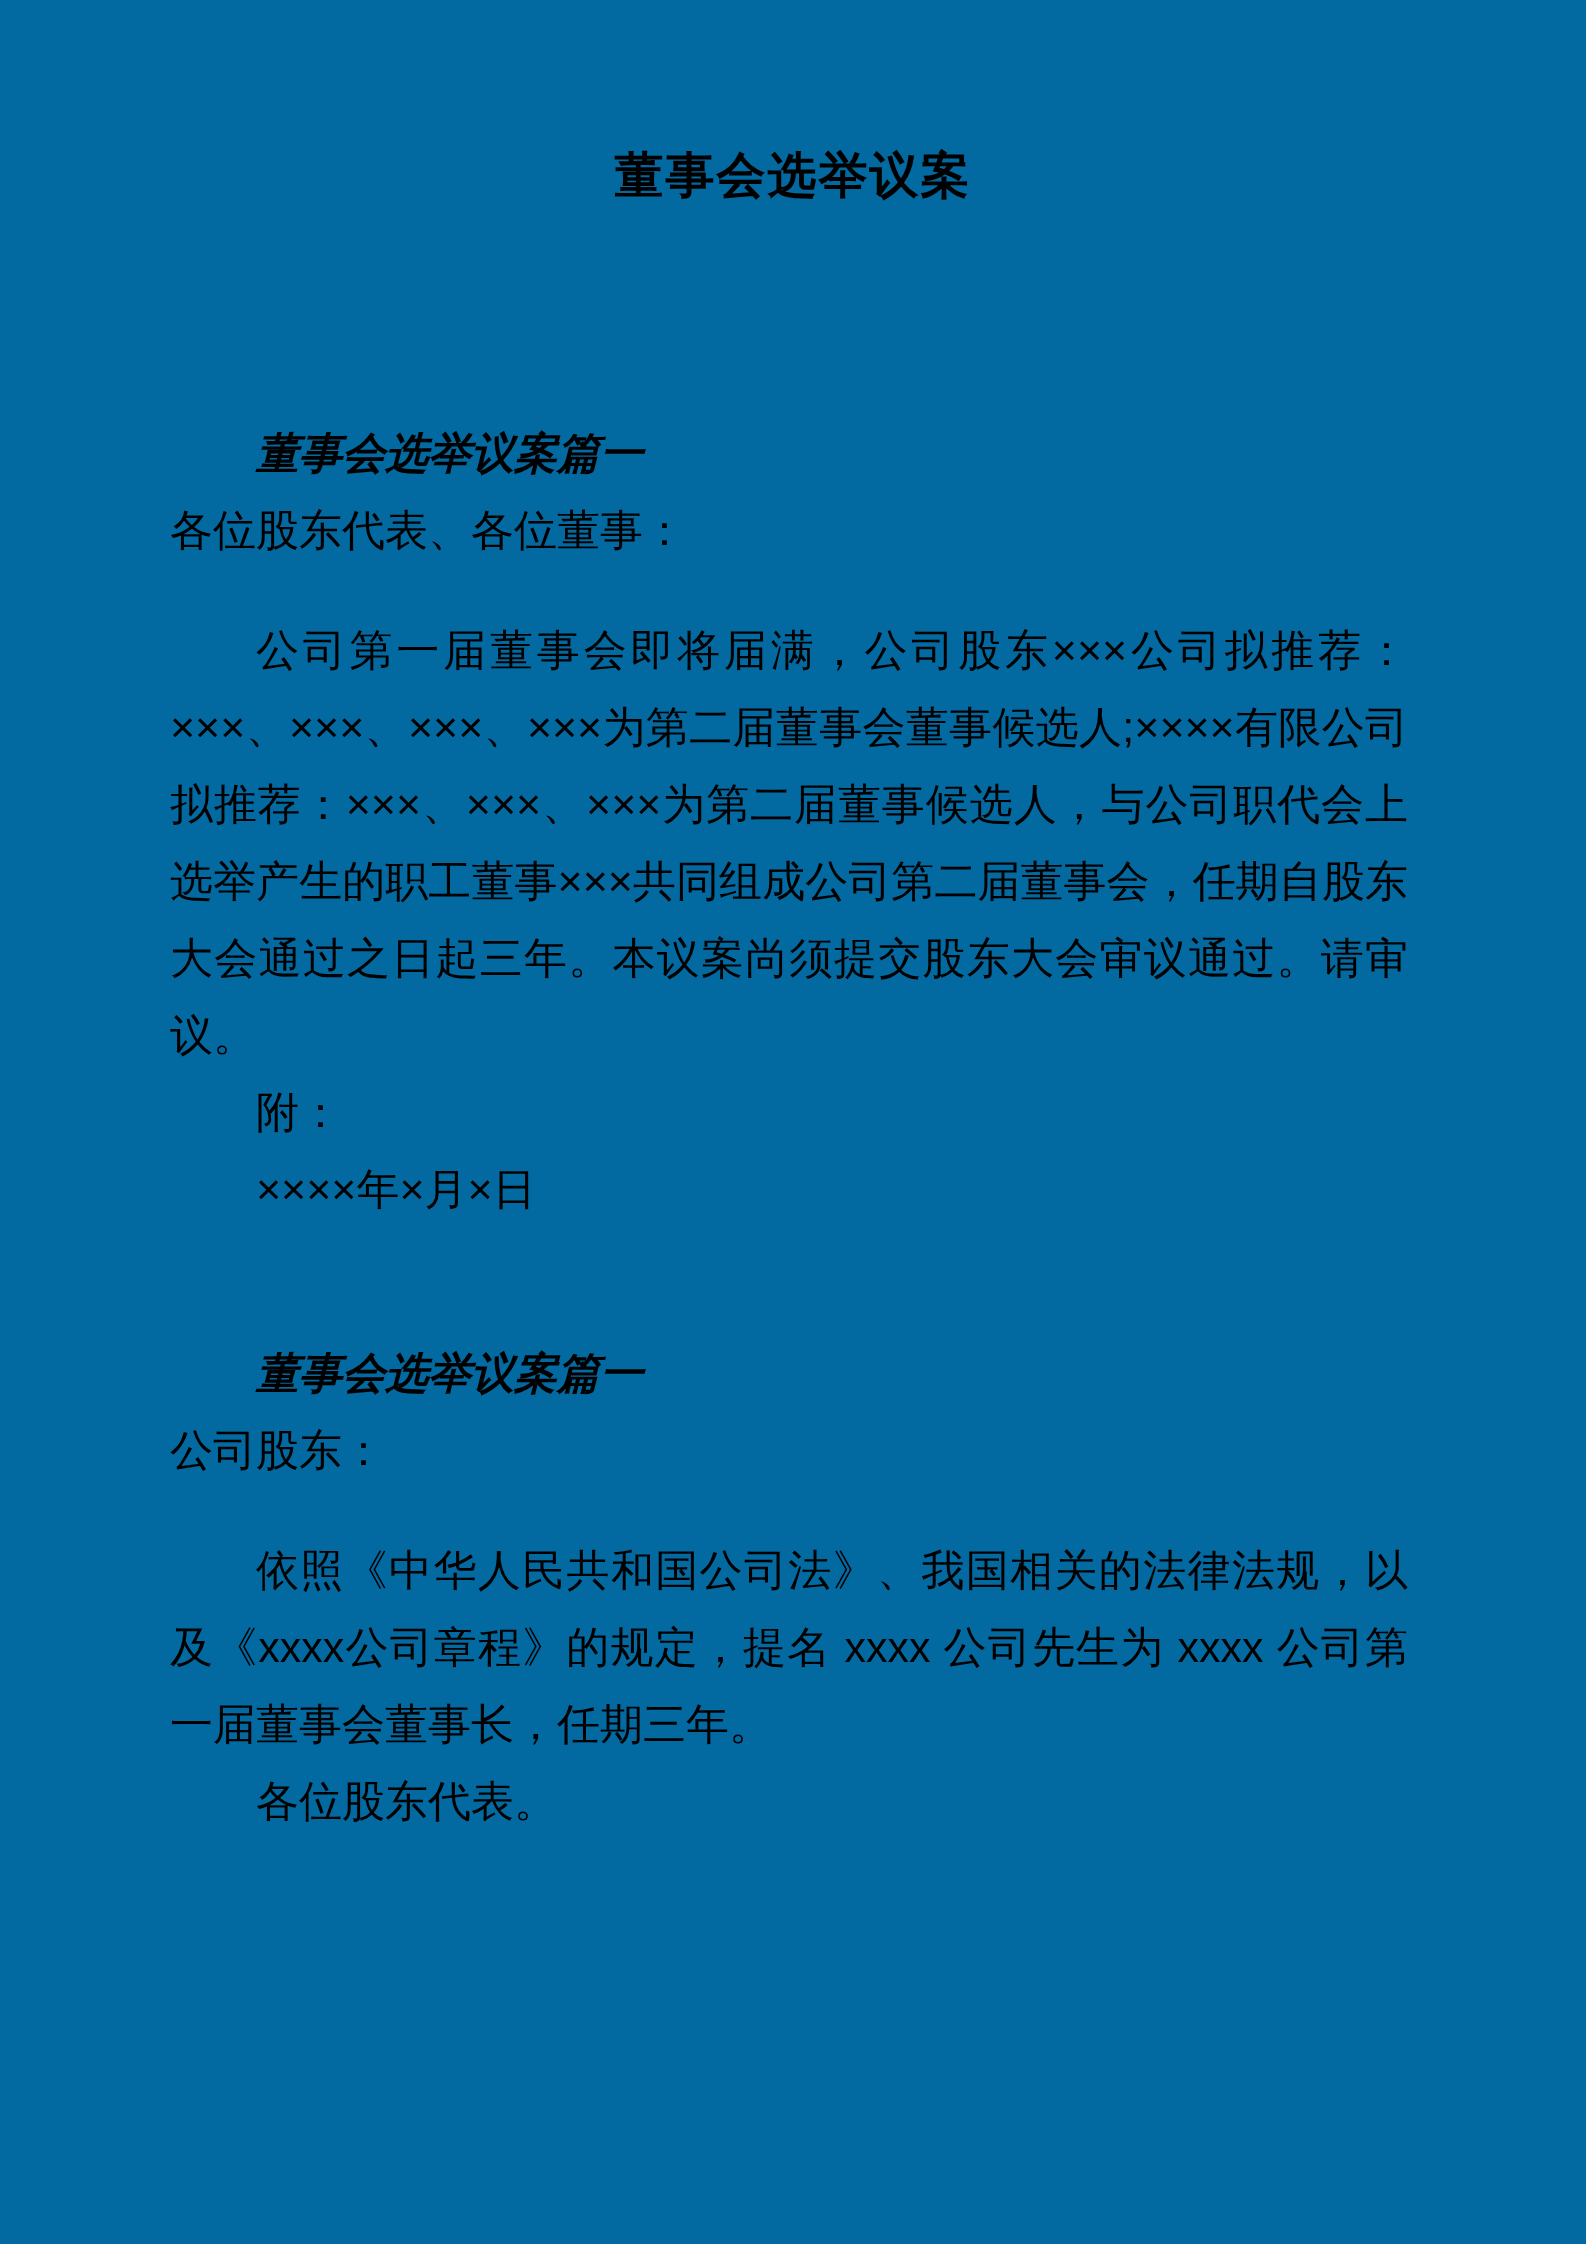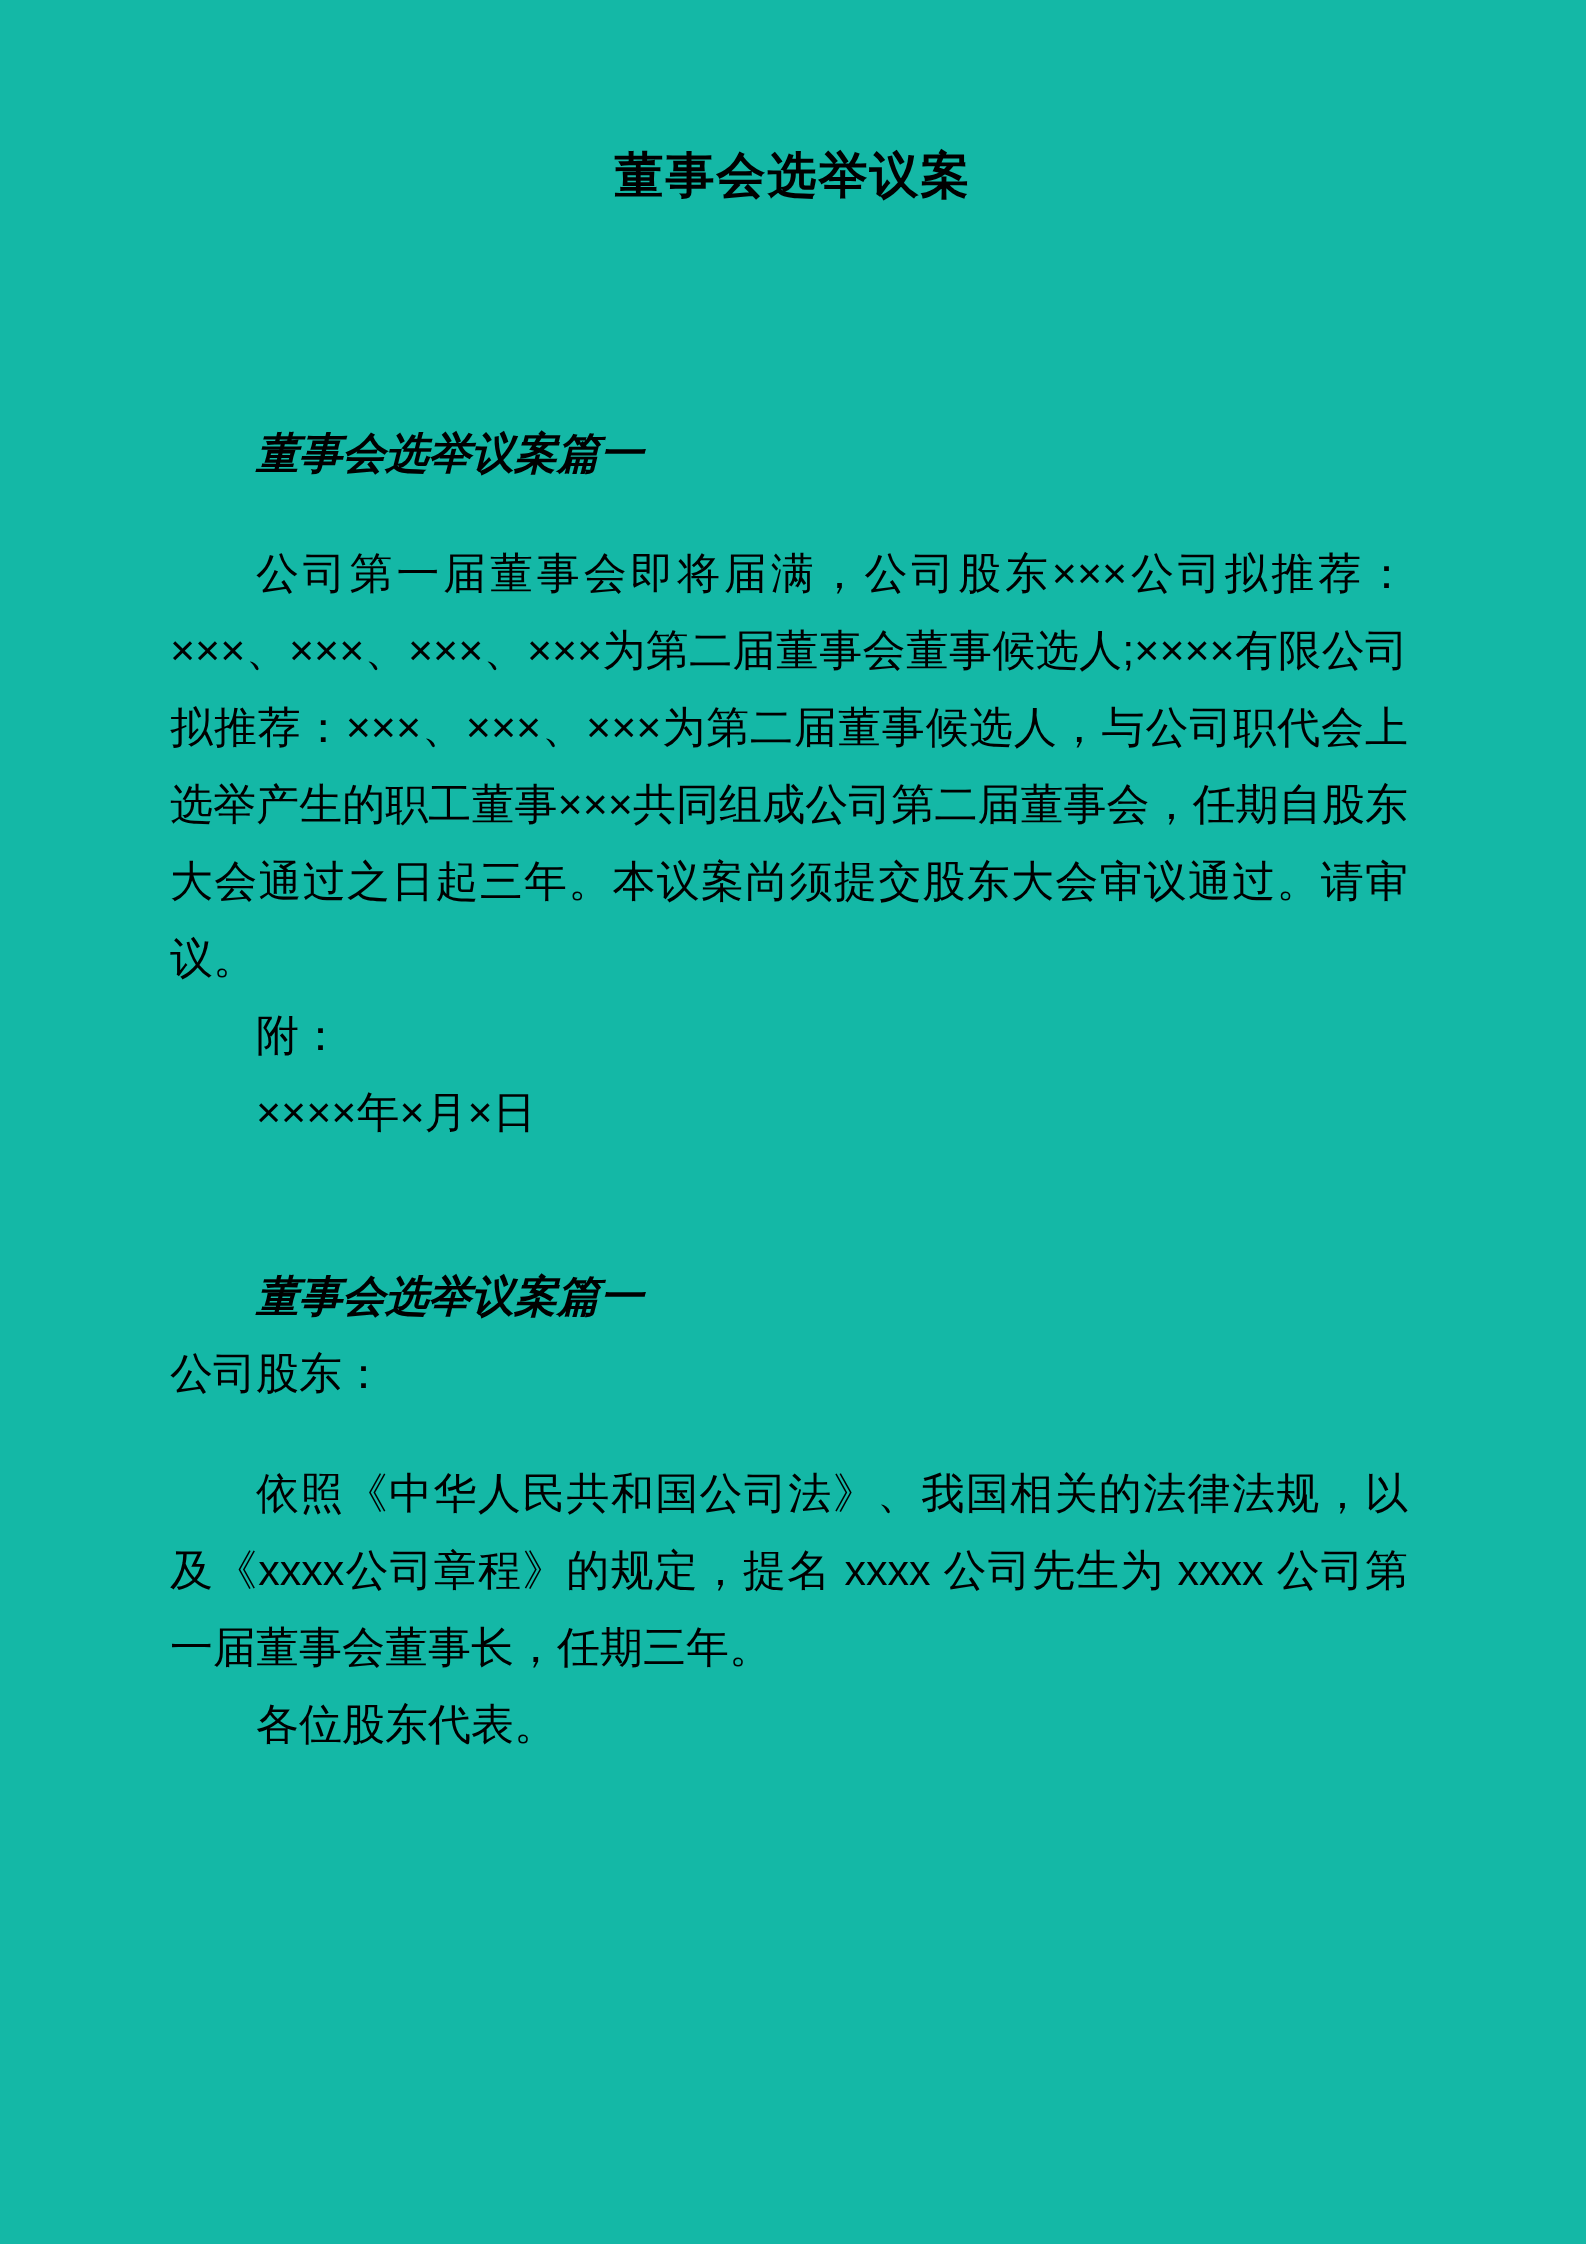--- a/index.html
+++ b/index.html
@@ -3,21 +3,21 @@
 <meta charset="utf-8">
 <style>
   html, body { margin: 0; padding: 0; background: #ffffff; }
   .page {
     position: relative;
     width: 1586px;
     height: 2244px;
     box-sizing: border-box;
     margin: 0 auto;
     padding: 145px 170px 12px 170px;
-    background: #14b8a6;
+    background: #0369a1;
     font-family: "Liberation Sans", "DejaVu Sans", sans-serif;
     color: #000000;
     overflow: hidden;
   }
   .doc-title {
     font-size: 49px;
     font-weight: 700;
     text-align: center;
     line-height: 60px;
     margin: 0;
@@ -58,20 +58,21 @@
 </style>
 </head>
 <body>
 
 <div class="page">
 
   <h1 class="doc-title">董事会选举议案</h1>
 
   <p class="sec-heading">董事会选举议案篇一</p>
 
+  <p class="salutation">各位股东代表、各位董事：</p>
 
   <p class="para">公司第一届董事会即将届满，公司股东×××公司拟推荐：×××、×××、×××、×××为第二届董事会董事候选人;××××有限公司拟推荐：×××、×××、×××为第二届董事候选人，与公司职代会上选举产生的职工董事×××共同组成公司第二届董事会，任期自股东大会通过之日起三年。本议案尚须提交股东大会审议通过。请审议。</p>
 
   <p class="line">附：</p>
 
 
 
   <p class="line">××××年×月×日</p>
 
   <p class="sec-heading second">董事会选举议案篇一</p>

